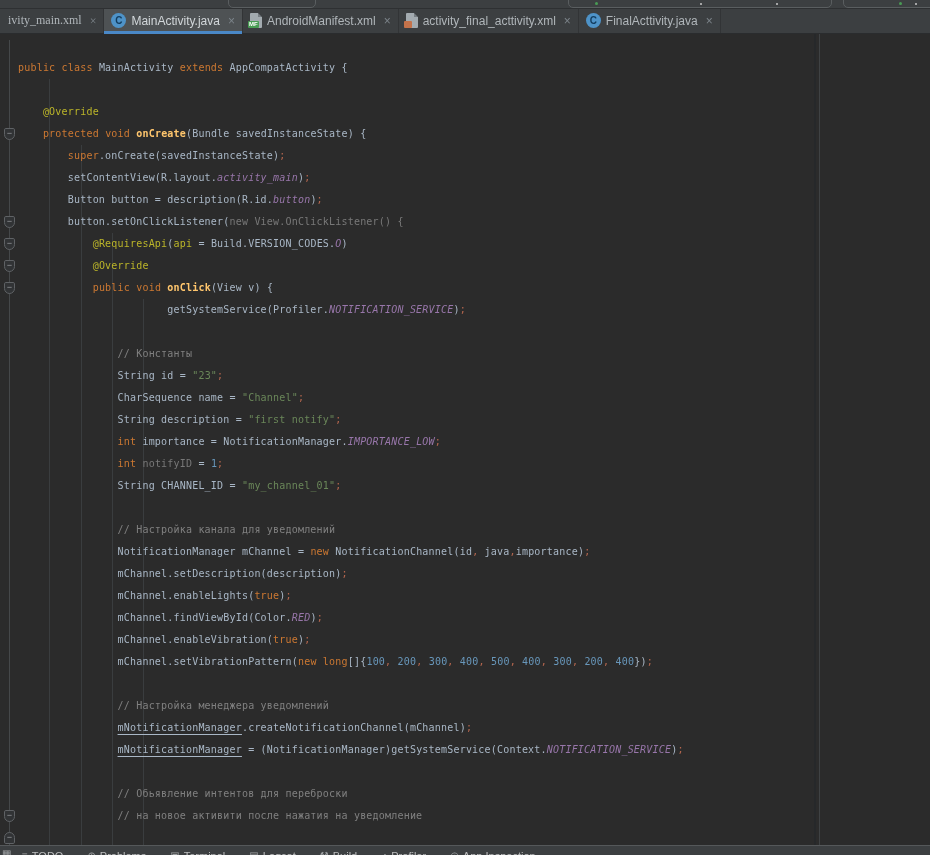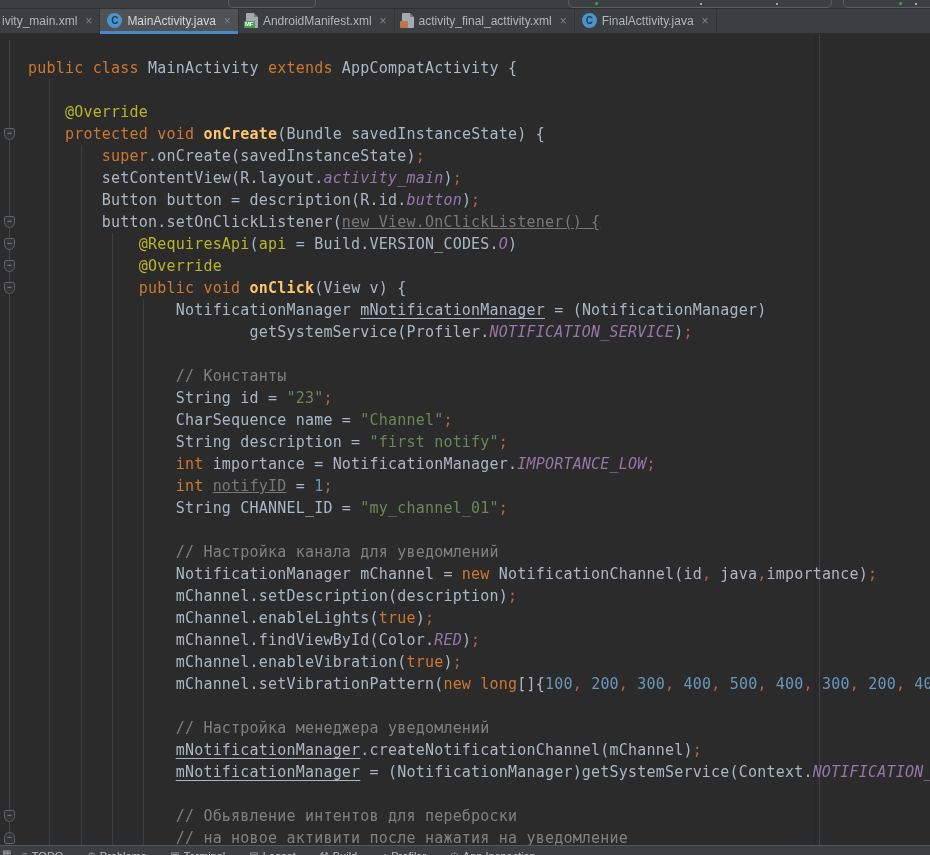--- a/index.html
+++ b/index.html
@@ -4,42 +4,42 @@
 <style>
   html,body{margin:0;padding:0;background:#1e1f22;}
   .window{position:relative;width:930px;height:855px;overflow:hidden;background:var(--c-editor_bg,#2b2b2b);font-family:"Liberation Sans",sans-serif;}
   
   .top-strip{position:absolute;left:0;top:0;width:930px;height:8px;background:var(--c-chrome_bg,#3c3f41);border-bottom:1px solid #2e3032;overflow:hidden;z-index:5;}
   .tsbox{position:absolute;top:-9px;height:15px;border:1px solid #5a5e60;border-radius:5px;background:var(--c-chrome_bg,#3c3f41);}
   .tsdot{position:absolute;border-radius:50%;}
   
   .tab-bar{position:absolute;left:0;top:8px;width:930px;height:25px;background:var(--c-chrome_bg,#3c3f41);border-bottom:1px solid #2a2c2e;display:flex;align-items:stretch;z-index:4;}
   .tab{position:relative;display:flex;align-items:center;gap:5px;padding:0 7px;border-right:1px solid #323436;color:#b0b6ba;font-size:12px;cursor:default;white-space:nowrap;}
-  .tab.first{padding-left:2px;}
+  .tab.first{padding-left:8px;font-family:Liberation Serif, serif;}
   .tab.active{background:var(--c-active_tab_bg,#4e5254);color:#d2d7da;}
   .tab.active::after{content:"";position:absolute;left:0;right:0;bottom:-1px;height:3px;background:var(--c-tab_underline,#4a88c7);}
   .tab .close{color:#7c848a;font-size:12px;margin-left:3px;line-height:1;}
   .icon-class{width:15px;height:15px;border-radius:50%;background:var(--c-class_icon,#4e93c8);color:#123c5e;font-size:10px;font-weight:bold;display:flex;align-items:center;justify-content:center;flex:0 0 auto;}
   .icon-file{position:relative;width:12px;height:15px;background:#a3abb0;border-radius:1px;flex:0 0 auto;}
   .icon-file::before{content:"";position:absolute;right:0;top:0;border:2.5px solid var(--c-chrome_bg,#3c3f41);border-left-color:#777e83;border-bottom-color:#777e83;}
   .file-badge{position:absolute;left:-2px;bottom:0;font-size:6px;font-weight:bold;color:#fff;line-height:7px;padding:0 1px;border-radius:1px;min-width:6px;min-height:7px;text-align:center;}
   
   .editor{position:absolute;left:0;top:34px;width:930px;height:811px;background:var(--c-editor_bg,#2b2b2b);overflow:hidden;}
   .vline{position:absolute;top:0;bottom:0;width:1px;}
   .fold-line{position:absolute;left:9px;top:6px;bottom:0;width:1px;background:#45484a;}
   .code{position:absolute;left:0;top:23px;width:100%;}
-  .code-line{height:22px;line-height:22px;padding-left:28px;white-space:pre;font-family:"DejaVu Sans Mono",monospace;font-size:15px;letter-spacing:0.2px;color:var(--c-text_plain,#a9b7c6);}
+  .code-line{height:22px;line-height:22px;padding-left:18px;white-space:pre;font-family:"DejaVu Sans Mono",monospace;font-size:10px;letter-spacing:0.2px;color:var(--c-text_plain,#a9b7c6);}
   .tk-kw{color:var(--c-keyword,#cc7832);}
   .tk-def{color:var(--c-method,#ffc66d);font-weight:600;}
   .tk-ann{color:var(--c-annotation,#bbb529);}
   .tk-str{color:var(--c-string,#6a8759);}
   .tk-num{color:var(--c-number,#6897bb);}
   .tk-cmt{color:var(--c-comment,#808080);}
   .tk-const{color:var(--c-constant,#9876aa);font-style:italic;}
-  .tk-gray{color:var(--c-muted,#787878);text-decoration:underline;}
+  .tk-gray{color:var(--c-muted,#787878);}
   .tk-ul{color:var(--c-text_plain,#a9b7c6);text-decoration:underline;text-underline-offset:3px;}
   .tk-sem{color:var(--c-punct,#b4664e);}
   .tk-pl{color:var(--c-text_plain,#a9b7c6);}
   .fold-marker{position:absolute;left:4px;width:11px;height:12px;box-sizing:border-box;border:1px solid #5f6265;background:#313335;border-radius:2px 2px 6px 6px;color:#9da0a2;font-size:9px;line-height:9px;text-align:center;z-index:3;}
   .fold-marker.end{border-radius:6px 6px 2px 2px;}
   
   .status-bar{position:absolute;left:0;top:845px;width:930px;height:20px;background:var(--c-chrome_bg,#3c3f41);border-top:1px solid #55585a;display:flex;align-items:center;gap:24px;padding-left:22px;box-sizing:border-box;z-index:6;}
   .sb-item{display:flex;align-items:center;gap:4px;font-size:11px;color:#bdbebf;white-space:nowrap;}
   .sb-icon{font-size:10px;color:#9da0a2;line-height:1;}
   .sb-corner{position:absolute;left:2px;top:2px;font-size:10px;color:#9da0a2;}
@@ -113,21 +113,20 @@
         <div class="code-line"></div>
         <div class="code-line">    <span class="tk-ann">@Override</span></div>
         <div class="code-line">    <span class="tk-kw">protected</span><span class="tk-pl"> </span><span class="tk-kw">void</span><span class="tk-pl"> </span><span class="tk-def">onCreate</span><span class="tk-pl">(Bundle savedInstanceState) {</span></div>
         <div class="code-line">        <span class="tk-kw">super</span><span class="tk-pl">.onCreate(savedInstanceState)</span><span class="tk-sem">;</span></div>
         <div class="code-line">        <span class="tk-pl">setContentView(R.layout.</span><span class="tk-const">activity_main</span><span class="tk-pl">)</span><span class="tk-sem">;</span></div>
         <div class="code-line">        <span class="tk-pl">Button button = description(R.id.</span><span class="tk-const">button</span><span class="tk-pl">)</span><span class="tk-sem">;</span></div>
         <div class="code-line">        <span class="tk-pl">button.setOnClickListener(</span><span class="tk-gray">new View.OnClickListener() {</span></div>
         <div class="code-line">            <span class="tk-ann">@RequiresApi</span><span class="tk-pl">(</span><span class="tk-ann">api</span><span class="tk-pl"> = Build.VERSION_CODES.</span><span class="tk-const">O</span><span class="tk-pl">)</span></div>
         <div class="code-line">            <span class="tk-ann">@Override</span></div>
         <div class="code-line">            <span class="tk-kw">public</span><span class="tk-pl"> </span><span class="tk-kw">void</span><span class="tk-pl"> </span><span class="tk-def">onClick</span><span class="tk-pl">(View v) {</span></div>
-        <div class="code-line">                <span class="tk-pl">NotificationManager </span><span class="tk-ul">mNotificationManager</span><span class="tk-pl"> = (NotificationManager)</span></div>
         <div class="code-line">                        <span class="tk-pl">getSystemService(Profiler.</span><span class="tk-const">NOTIFICATION_SERVICE</span><span class="tk-pl">)</span><span class="tk-sem">;</span></div>
         <div class="code-line"></div>
         <div class="code-line">                <span class="tk-cmt">// Константы</span></div>
         <div class="code-line">                <span class="tk-pl">String id = </span><span class="tk-str">"23"</span><span class="tk-sem">;</span></div>
         <div class="code-line">                <span class="tk-pl">CharSequence name = </span><span class="tk-str">"Channel"</span><span class="tk-sem">;</span></div>
         <div class="code-line">                <span class="tk-pl">String description = </span><span class="tk-str">"first notify"</span><span class="tk-sem">;</span></div>
         <div class="code-line">                <span class="tk-kw">int</span><span class="tk-pl"> importance = NotificationManager.</span><span class="tk-const">IMPORTANCE_LOW</span><span class="tk-sem">;</span></div>
         <div class="code-line">                <span class="tk-kw">int</span><span class="tk-pl"> </span><span class="tk-gray">notifyID</span><span class="tk-pl"> = </span><span class="tk-num">1</span><span class="tk-sem">;</span></div>
         <div class="code-line">                <span class="tk-pl">String CHANNEL_ID = </span><span class="tk-str">"my_channel_01"</span><span class="tk-sem">;</span></div>
         <div class="code-line"></div>

